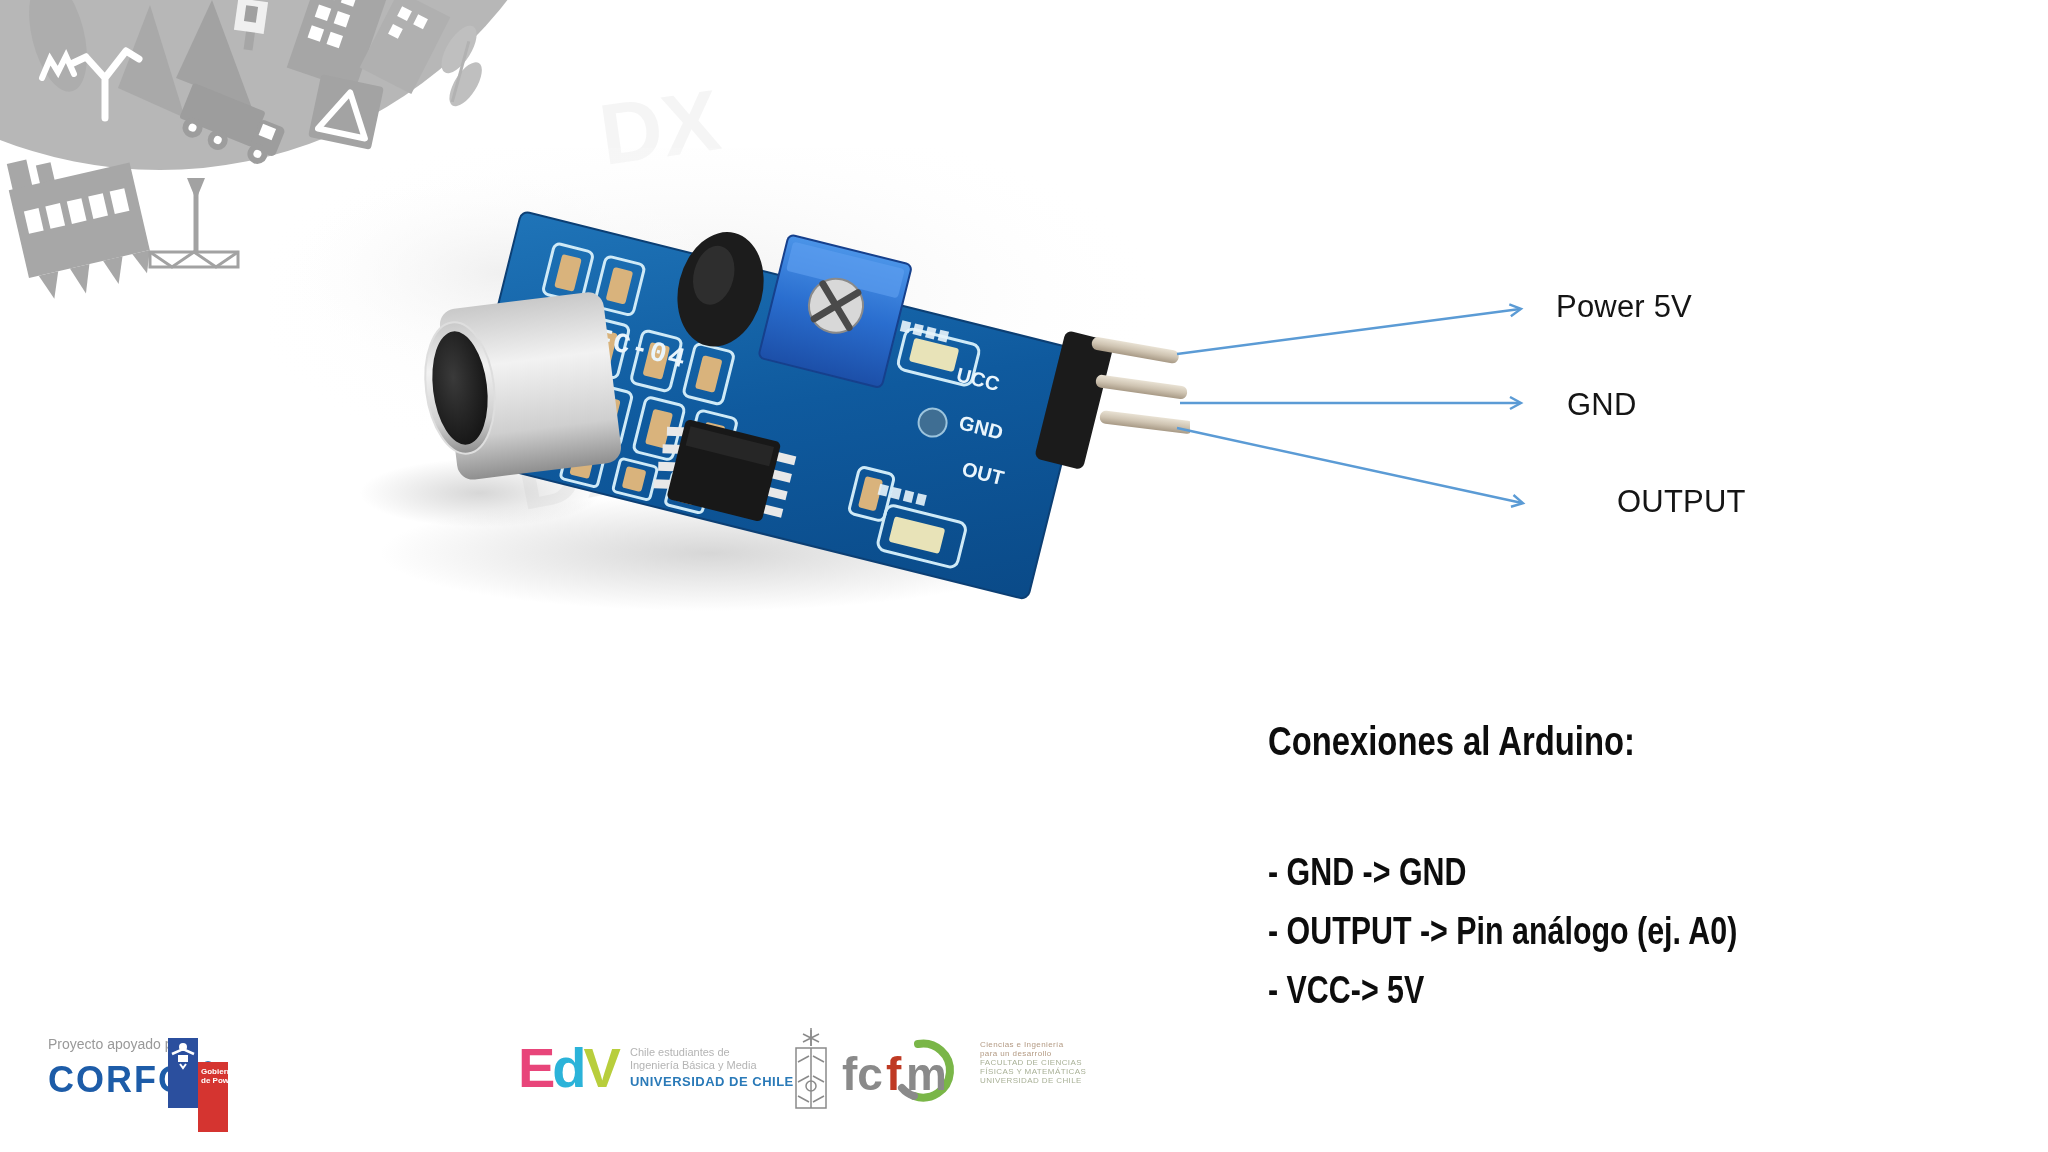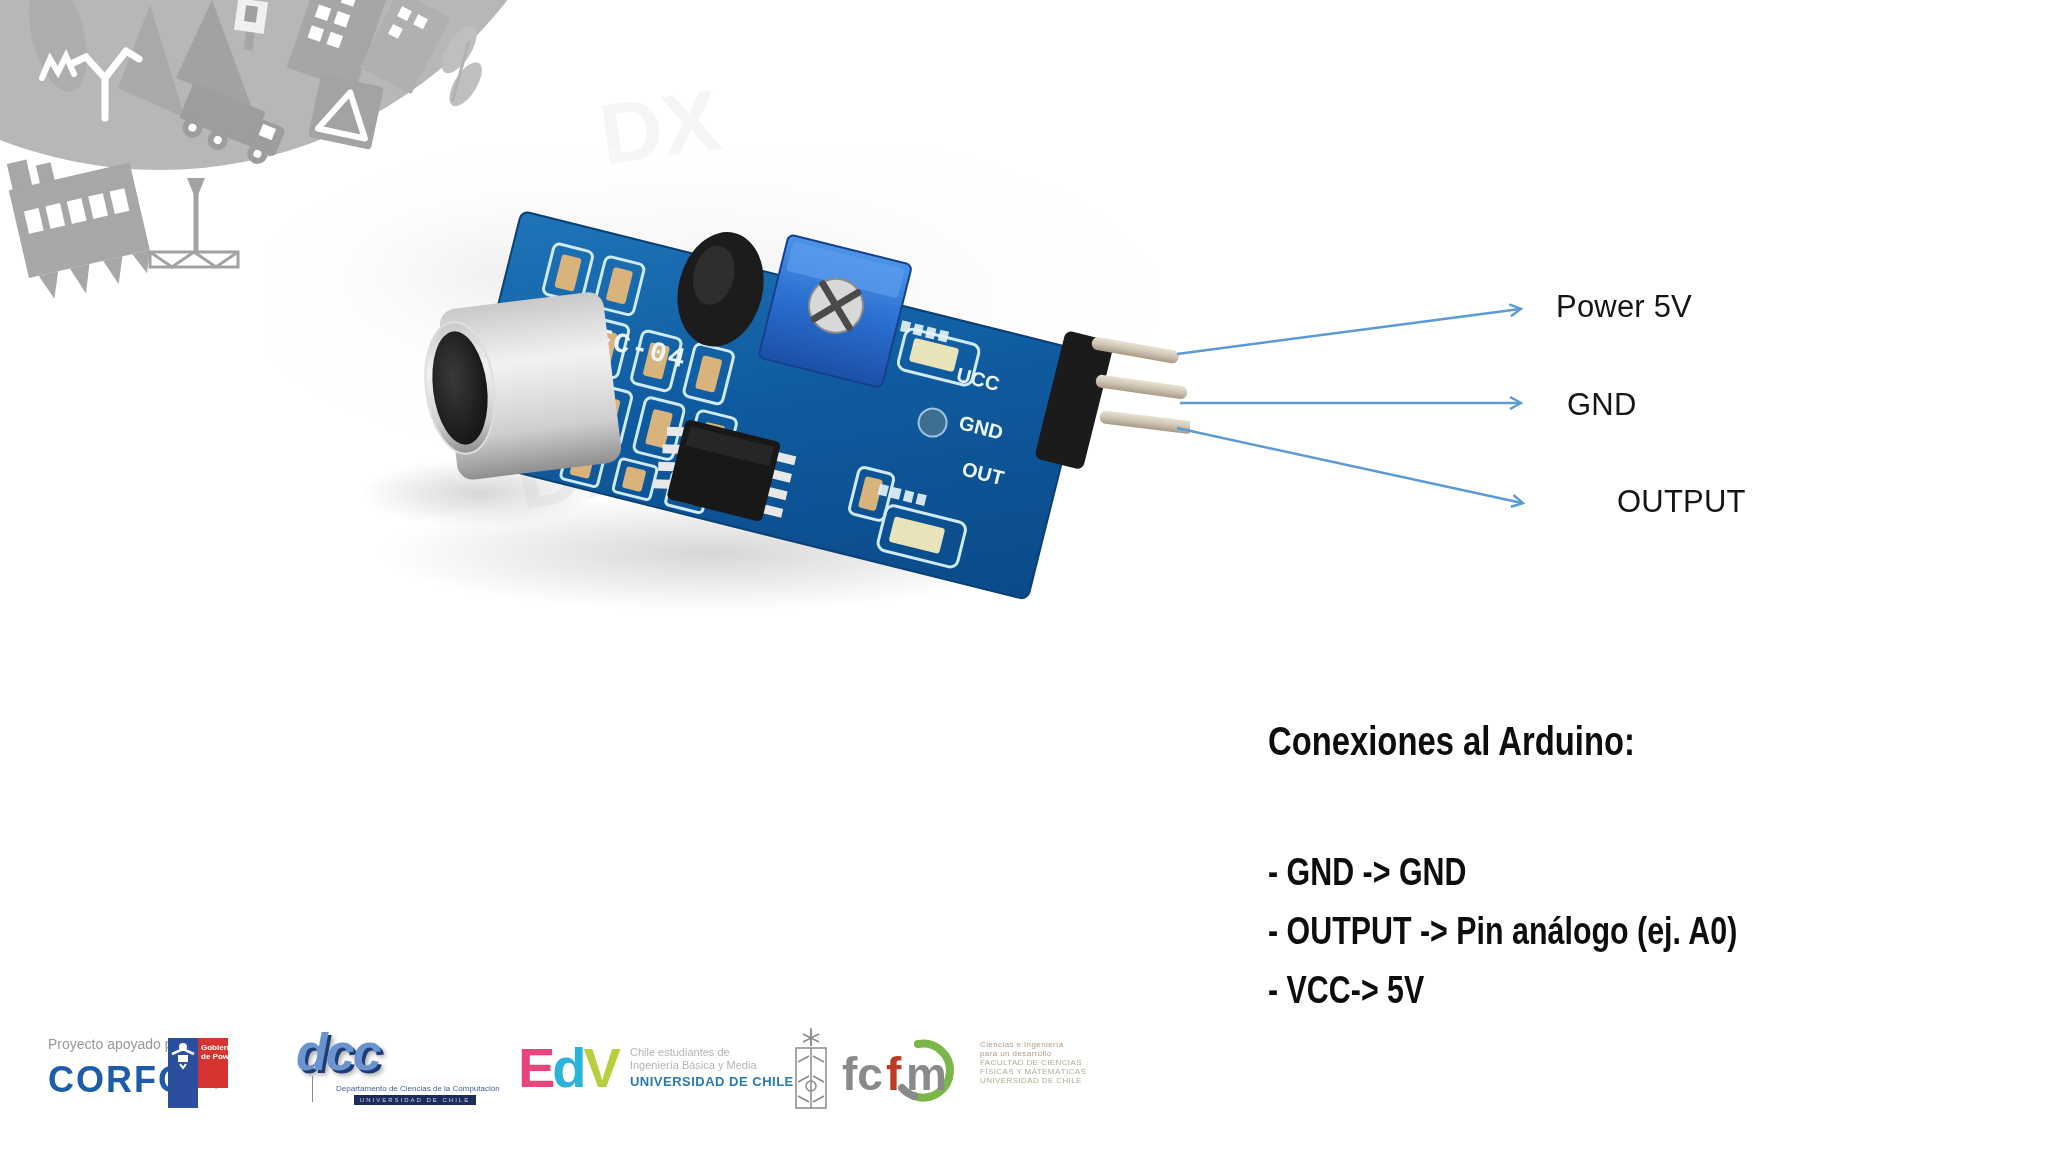--- a/index.html
+++ b/index.html
@@ -34,21 +34,21 @@
     font-size:38px;font-weight:bold;color:#0d0d0d;line-height:59px;
     transform:scaleX(0.80);transform-origin:left top;white-space:nowrap;
   }
   
   .footer{position:absolute;left:0;top:1026px;width:1100px;height:120px;}
   .supported{position:absolute;left:48px;top:10px;font-size:14px;color:#999;}
   .corfo-row{position:absolute;left:48px;top:32px;display:flex;align-items:flex-end;}
   .corfo-word{font-size:36px;font-weight:600;color:#1d5ca8;letter-spacing:2px;line-height:1;}
   .gob{position:absolute;left:168px;top:12px;width:60px;height:70px;display:flex;}
   .gob-blue{width:30px;height:70px;background:#2b4f9e;position:relative;}
-  .gob-red{width:30px;height:50px;background:#d53430;position:relative;}
+  .gob-red{width:30px;height:70px;background:#d53430;position:relative;margin-top:24px;}
   .gob-text{position:absolute;left:3px;top:5px;color:#fff;font-size:8px;font-weight:bold;line-height:9px;}
   .dcc{position:absolute;left:296px;top:0px;width:190px;height:90px;}
   .dcc-word{font-size:52px;font-weight:800;font-style:italic;color:#6b93cf;line-height:1;
             text-shadow:3px 3px 0 #1d3c77,5px 5px 5px rgba(0,0,0,0.35);letter-spacing:-2px;}
   .dcc-caption{position:absolute;left:40px;top:58px;font-size:8px;color:#44609c;white-space:nowrap;}
   .dcc-bar{position:absolute;left:58px;top:69px;width:122px;height:10px;background:#1d2b5e;
            color:#cfd6ea;font-size:6px;letter-spacing:2px;text-align:center;line-height:10px;overflow:hidden;}
   .dcc-line{position:absolute;left:16px;top:50px;width:1px;height:26px;background:#8a8a8a;}
   .edv{position:absolute;left:518px;top:14px;display:flex;align-items:flex-start;}
   .edv-letters{font-size:56px;font-weight:800;line-height:1;letter-spacing:-3px;display:flex;}
@@ -344,26 +344,20 @@
       </svg>
     </div>
     <div class="gob-red">
       <div class="gob-text">
         <div>Gobierno</div>
         <div>de Power</div>
       </div>
     </div>
   </div>
 
-  <div class="dcc">
-    <span class="dcc-word">dcc</span>
-    <span class="dcc-line"></span>
-    <div class="dcc-caption">Departamento de Ciencias de la Computación</div>
-    <div class="dcc-bar">UNIVERSIDAD DE CHILE</div>
-  </div>
 
   <div class="edv">
     <span class="edv-letters">
       <span class="edv-e">E</span>
       <span class="edv-d">d</span>
       <span class="edv-v">V</span>
     </span>
     <span class="edv-text">
       <div class="edv-small">Chile estudiantes de</div>
       <div class="edv-small">Ingeniería Básica y Media</div>

